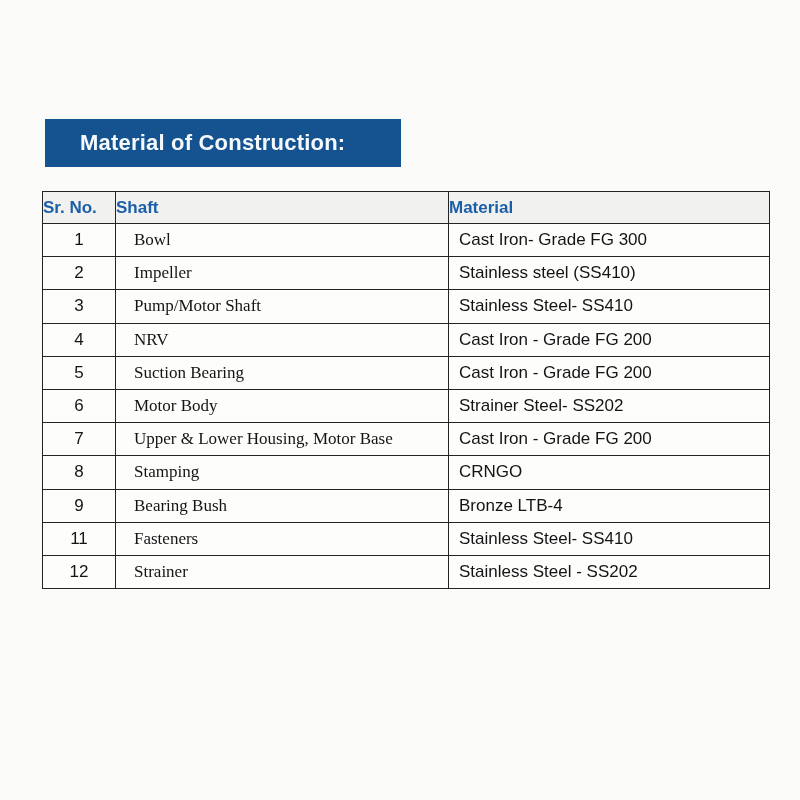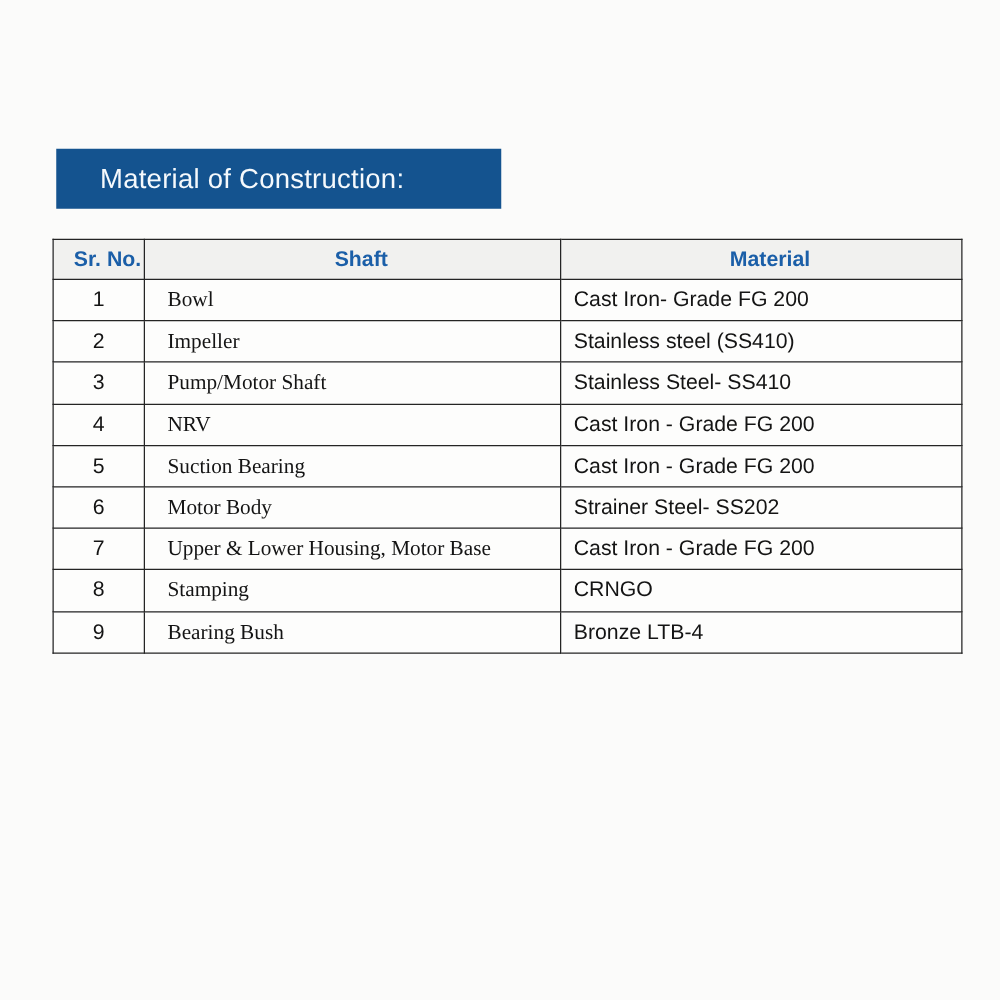--- a/index.html
+++ b/index.html
@@ -17,21 +17,21 @@
     width:800px;height:800px;position:relative;overflow:hidden;
     background:var(--page-bg);
     font-family:"Liberation Sans", sans-serif;
   }
   .title-bar{
     position:absolute;left:45px;top:119px;width:356px;height:48px;
     background:var(--title-bar-bg);
     color:var(--title-text);
     display:flex;align-items:center;
     padding-left:35px;
-    font-size:22px;font-weight:normal;letter-spacing:0.2px;
+    font-size:22px;font-weight:bold;letter-spacing:0.2px;
   }
   .table-wrap{
     position:absolute;left:42px;top:191px;width:727px;
   }
   table{
     width:100%;border-collapse:collapse;table-layout:fixed;
   }
   col.c-sr{width:73px;}
   col.c-part{width:333px;}
   col.c-mat{width:321px;}
@@ -39,21 +39,21 @@
     border:1.5px solid var(--border);
     font-size:17px;
     vertical-align:middle;
     padding:0;
     overflow:hidden;white-space:nowrap;
   }
   th{
     height:32px;
     background:var(--header-bg);
     color:var(--header-text);
-    font-weight:bold;text-align:center;padding-left:14px;
+    font-weight:bold;text-align:left;
   }
   td{
     height:33.2px;
     color:var(--cell-text);
     background:#fdfdfc;
   }
   td.sr{text-align:center;}
   td.part{padding-left:18px;font-family:Liberation Serif, serif;}
   td.material{padding-left:10px;}
 </style>
@@ -75,21 +75,21 @@
       <tr>
         <th>Sr. No.</th>
         <th>Shaft</th>
         <th>Material</th>
       </tr>
     </thead>
     <tbody>
   <tr>
     <td class="sr">1</td>
     <td class="part">Bowl</td>
-    <td class="material">Cast Iron- Grade FG 200</td>
+    <td class="material">Cast Iron- Grade FG 300</td>
   </tr>
 
   <tr>
     <td class="sr">2</td>
     <td class="part">Impeller</td>
     <td class="material">Stainless steel (SS410)</td>
   </tr>
 
   <tr>
     <td class="sr">3</td>
@@ -127,17 +127,27 @@
     <td class="material">CRNGO</td>
   </tr>
 
   <tr>
     <td class="sr">9</td>
     <td class="part">Bearing Bush</td>
     <td class="material">Bronze LTB-4</td>
   </tr>
 
 
+  <tr>
+    <td class="sr">11</td>
+    <td class="part">Fasteners</td>
+    <td class="material">Stainless Steel- SS410</td>
+  </tr>
 
+  <tr>
+    <td class="sr">12</td>
+    <td class="part">Strainer</td>
+    <td class="material">Stainless Steel - SS202</td>
+  </tr>
 
 </tbody>
   </table>
 </div>
 
 </body></html>

